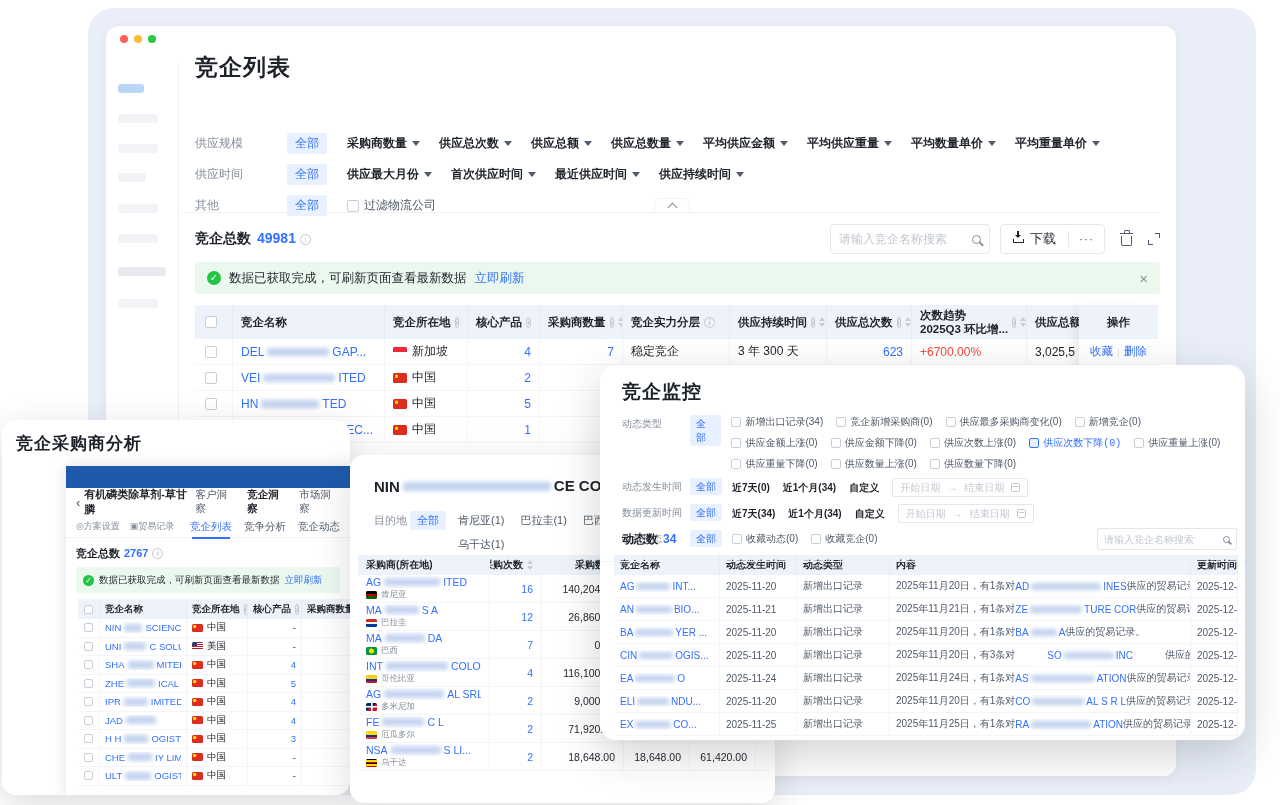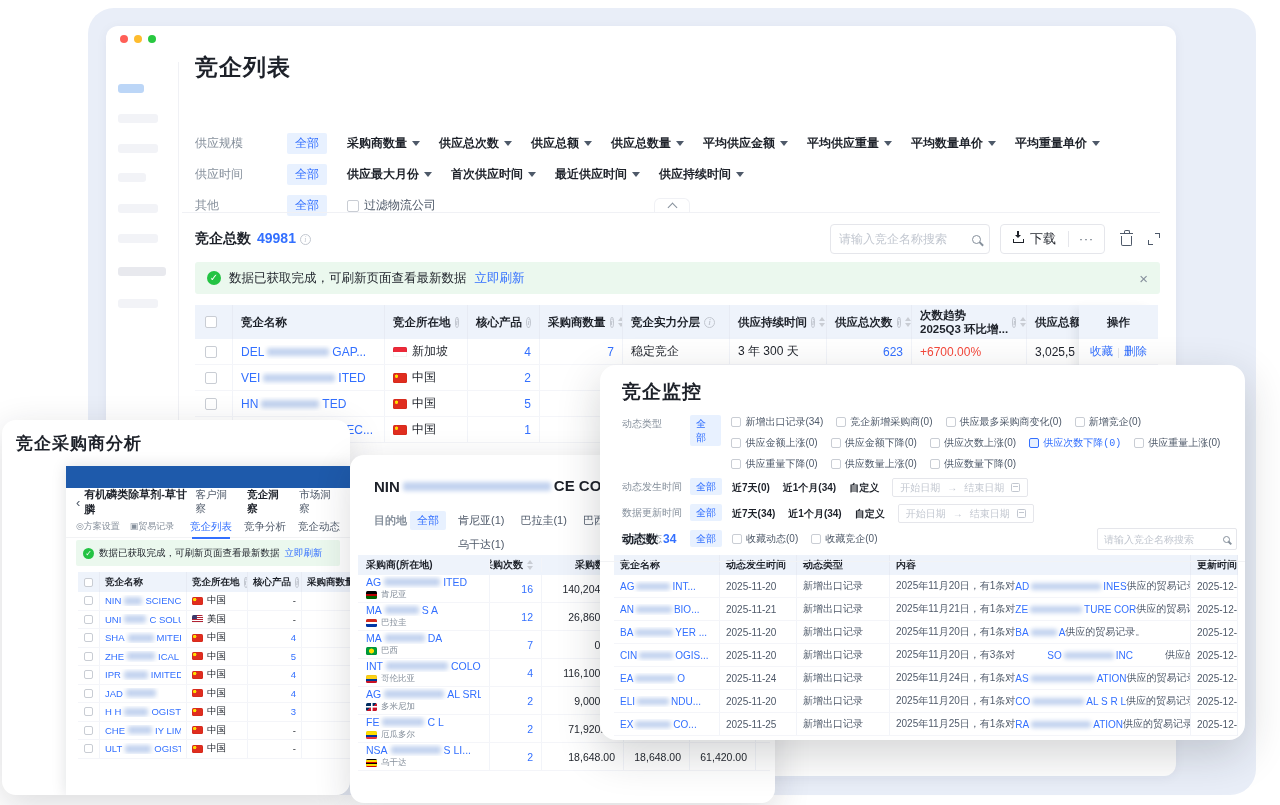--- a/index.html
+++ b/index.html
@@ -156,21 +156,21 @@
   .pt-row.head { background:#eef3fb; height:20px; font-weight:bold; font-size:9.5px; }
   .pt-row.body { height:18.5px; font-size:9.5px; border-bottom:1px solid #f4f5f9; }
   .pt-row .cell { padding:0 5px; }
 
   
   .d-card { left:350px; top:455px; width:425px; height:348px; border-radius:14px; z-index:4; }
   .d-title { position:absolute; left:24px; top:22px; font-size:15px; font-weight:bold; white-space:nowrap;
     display:flex; align-items:center; width:395px; overflow:hidden; }
   .d-title .bb { height:9px; }
   .d-dest { position:absolute; left:24px; top:56px; display:flex; font-size:11px; width:390px; }
-  .d-dest-label { color:#86909c; width:36px; flex:0 0 36px; padding-top:2px;font-weight:bold; }
+  .d-dest-label { color:#86909c; width:36px; flex:0 0 36px; padding-top:2px; }
   .d-dest .chip { font-size:11px; padding:2px 7px; margin-right:12px; height:fit-content; }
   .d-dest-items { display:flex; flex-wrap:wrap; column-gap:16px; row-gap:9px; width:252px; padding-top:2px; }
   .d-dest-items span { color:#4e5969; }
   .dtable { position:absolute; left:8px; top:100px; width:412px; }
   .dt-row { display:flex; }
   .dt-row.head { background:#eef3fb; height:20px; font-weight:bold; font-size:10px; align-items:center; }
   .dt-row.body { height:28px; font-size:10.5px; border-bottom:1px solid #f4f5f9; }
   .dt-name { display:flex; flex-direction:column; justify-content:center; overflow:hidden; }
   .dt-name .nm { display:flex; align-items:center; white-space:nowrap; overflow:hidden; }
   .dt-name .ct { display:flex; align-items:center; font-size:8.5px; color:#86909c; margin-top:1px; }
@@ -536,20 +536,23 @@
         <div class="mini-tools" id="mini-tools">
             <span>◎方案设置</span>
             <span>▣贸易记录</span>
           </div>
         <div class="mini-subtabs" id="mini-sub-tabs">
             <span class="act">竞企列表</span>
             <span>竞争分析</span>
             <span>竞企动态</span>
           </div>
       </div>
+      <div class="mini-total">
+        <span>竞企总数</span><span class="v">2767</span><span class="i-info">i</span>
+      </div>
       <div class="mini-banner">
         <span class="i-check">✓</span>
         <span>数据已获取完成，可刷新页面查看最新数据</span>
         <span class="link">立即刷新</span>
       </div>
       <div class="ptable" id="mini-table">
           <div class="pt-row head">
             <div class="cell c" style="width: 22px;">
               <span class="cbx" style="width: 9px; height: 9px; margin: 0px;"></span>
             </div>

